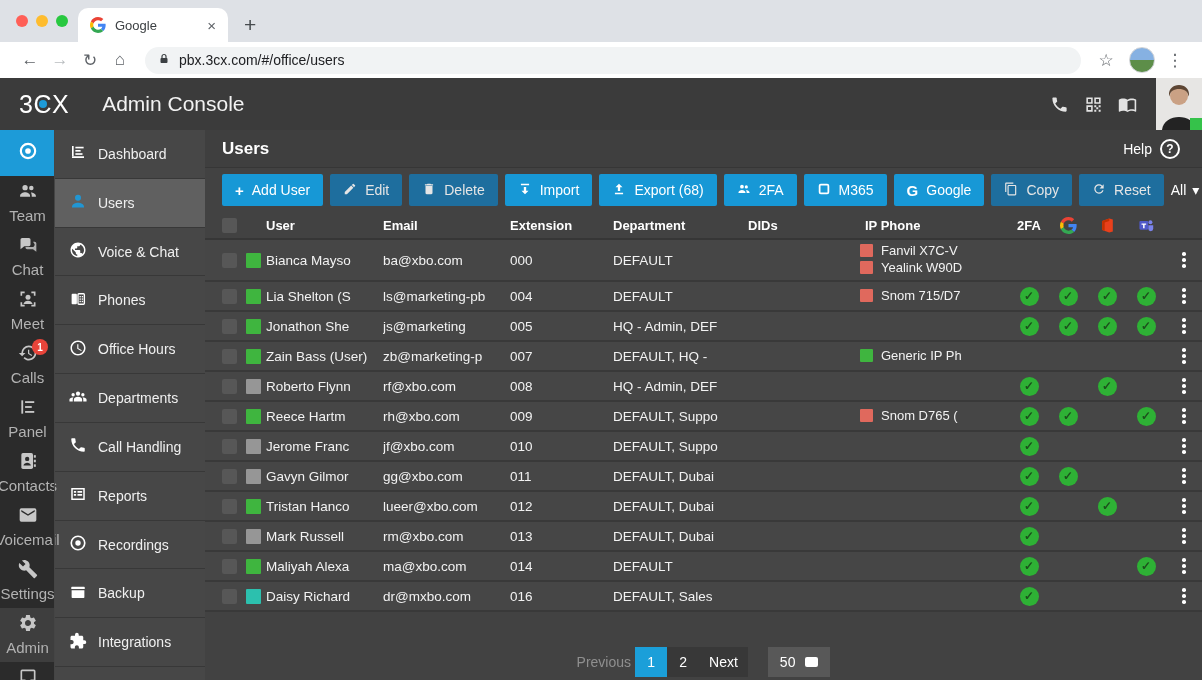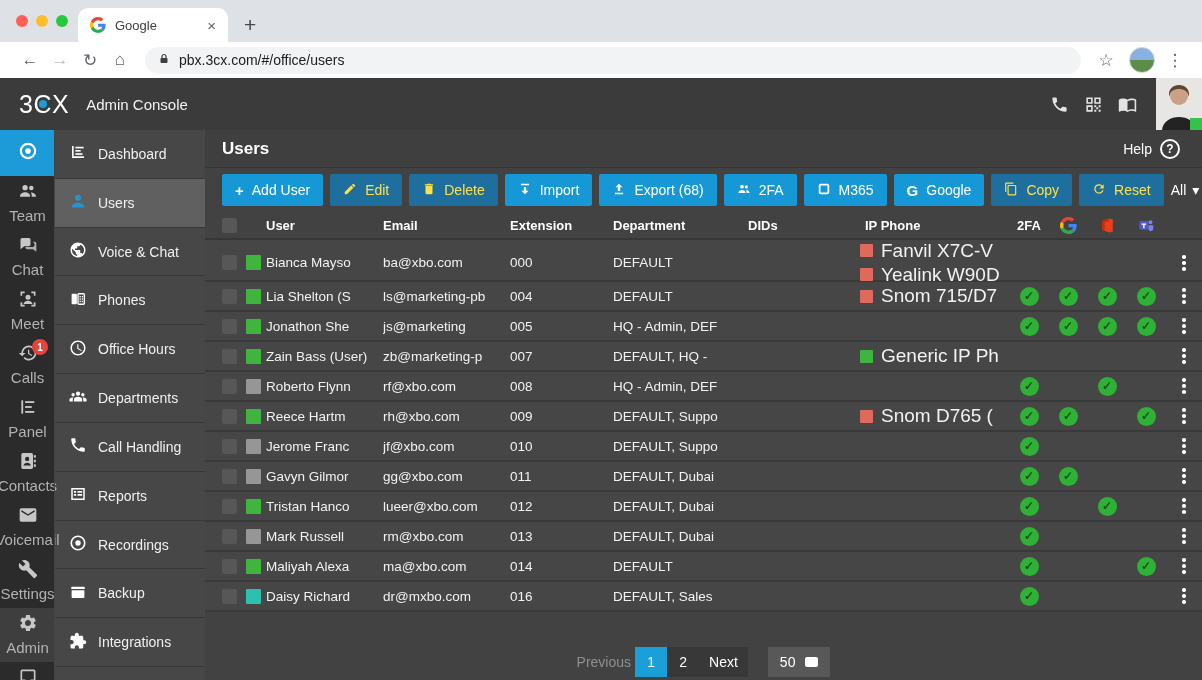--- a/index.html
+++ b/index.html
@@ -24,21 +24,21 @@
   .url-text{font-size:14px;color:#202124}
   .star{font-size:17px;color:#5f6368;width:30px;text-align:center}
   .chrome-avatar{width:26px;height:26px;border-radius:50%;background:linear-gradient(180deg,#86b1e2 0 52%,#5d8e49 52% 100%);margin:0 8px;border:1px solid #cfd2d6}
   .chrome-menu{font-size:17px;color:#5f6368;width:24px;text-align:center}
 
   
   .app{flex:1;display:flex;flex-direction:column;background:#424242}
   .app-header{height:52px;background:#3b3b3b;display:flex;align-items:center;padding-left:19px;flex:0 0 auto}
   .logo{position:relative;color:#fff;font-size:25px;font-weight:normal;letter-spacing:.5px}
   .logo-dot{position:absolute;left:20px;top:10px;width:8px;height:8px;border-radius:50%;background:#1d9bd8}
-  .app-title{margin-left:17px;font-size:15px;color:#f2f2f2}
+  .app-title{margin-left:33px;font-size:21px;color:#f2f2f2}
   .hdr-right{margin-left:auto;display:flex;align-items:center;gap:0}
   .hdr-icon{width:34px;text-align:center;color:#e3e3e3}
   .hdr-icon svg{width:19px;height:19px;display:inline-block;vertical-align:middle}
   .hdr-photo{width:46px;height:52px;margin-left:12px;position:relative;background:#e9e9e9;overflow:hidden}
   .hdr-photo svg{display:block}
   .hdr-badge{position:absolute;right:0;bottom:0;width:12px;height:12px;background:#35c24a}
 
   
   .app-body{flex:1;display:flex;min-height:0}
   .rail{width:55px;background:#2b2b2b;display:flex;flex-direction:column;align-items:stretch;flex:0 0 auto;position:relative}
@@ -60,41 +60,41 @@
   
   .main{flex:1;display:flex;flex-direction:column;min-width:0;background:#424242}
   .title-row{height:38px;display:flex;align-items:center;padding:0 22px 0 17px;background:#3f3f3f;border-bottom:1px solid #363636;flex:0 0 auto}
   .page-title{color:#fff;font-size:17px;font-weight:bold}
   .help{margin-left:auto;display:flex;align-items:center;gap:8px;color:#fff;font-size:14px}
   .help-circle{width:20px;height:20px;border:2px solid #fff;border-radius:50%;display:flex;align-items:center;justify-content:center;font-size:12px;font-weight:bold}
   .toolbar{height:44px;display:flex;align-items:center;gap:7px;padding:0 22px 0 17px;flex:0 0 auto}
   .btn{height:32px;padding:0 13px;border-radius:2px;display:flex;align-items:center;gap:8px;font-size:14px;background:#1798d6;color:#fff;white-space:nowrap}
   .btn svg{width:14px;height:14px}
   .btn .btxt-icon{font-size:15px;font-weight:bold;line-height:1}
-  .btn.disabled{background:#1e6e9e;color:#fde047}
+  .btn.disabled{background:#1e6e9e;color:#e5e5e5}
   .filter{margin-left:auto;color:#fff;font-size:14px;display:flex;align-items:center;gap:6px}
   .searchbar{height:30px;background:#3a3a3a;border-bottom:1px solid #2f2f2f;display:flex;align-items:center;padding-left:17px;gap:12px;flex:0 0 auto}
   .searchbar svg{width:16px;height:16px;color:#cfcfcf}
   .searchbar input{background:transparent;border:none;outline:none;color:#eee;font-size:13.5px;width:300px;font-family:"Liberation Sans",sans-serif}
   .searchbar input::placeholder{color:#8f8f8f}
 
   .tgrid{display:grid;grid-template-columns:24px 20px 117px 127px 103px 135px 112px 150px 38px 40px 38px 40px 36px;padding-left:17px;align-items:center}
   .thead{height:28px;border-bottom:2px solid #363636;flex:0 0 auto}
   .th{color:#fff;font-size:13px;font-weight:bold}
   .th.center{text-align:center}
   .th svg{width:17px;height:17px;display:block;margin:0 auto}
   .cb{width:15px;height:15px;background:#575757;border-radius:2px}
   .rows{flex:0 0 auto}
   .trow{height:30px;background:#464646;border-bottom:2px solid #393939}
   .trow.tall{height:42px}
   .cell{color:#f2f2f2;font-size:13.5px;overflow:hidden;white-space:nowrap;padding-right:6px}
   .status{width:15px;height:15px;border-radius:1px}
   .status.green{background:#3fb53f}.status.gray{background:#969696}.status.teal{background:#2cc0ae}
   .phones{display:flex;flex-direction:column;justify-content:center;gap:2px}
-  .phline{display:flex;align-items:center;gap:8px;color:#f2f2f2;font-size:19px;line-height:1.15}
+  .phline{display:flex;gap:8px;color:#f2f2f2;font-size:13px;line-height:1.15}
   .phsq{width:13px;height:13px;flex:0 0 auto;border-radius:1px}
   .phsq.red{background:#e0695d}.phsq.green{background:#3fb53f}
   .chkcell{display:flex;justify-content:center}
   .chk{width:19px;height:19px;border-radius:50%;background:#2eb135;color:#1c4f1c;font-size:12px;font-weight:bold;display:flex;align-items:center;justify-content:center}
   .kebab{display:flex;flex-direction:column;align-items:center;gap:2.5px}
   .kebab i{width:3.5px;height:3.5px;border-radius:50%;background:#fff;display:block}
 
   .pager{flex:1;display:flex;align-items:center;justify-content:center;padding-bottom:4px}
   .pg-prev{color:#8f8f8f;font-size:14px;margin-right:4px}
   .pg-box{min-width:32px;height:30px;display:flex;align-items:center;justify-content:center;color:#fff;font-size:14px;background:#383838;padding:0 10px}

